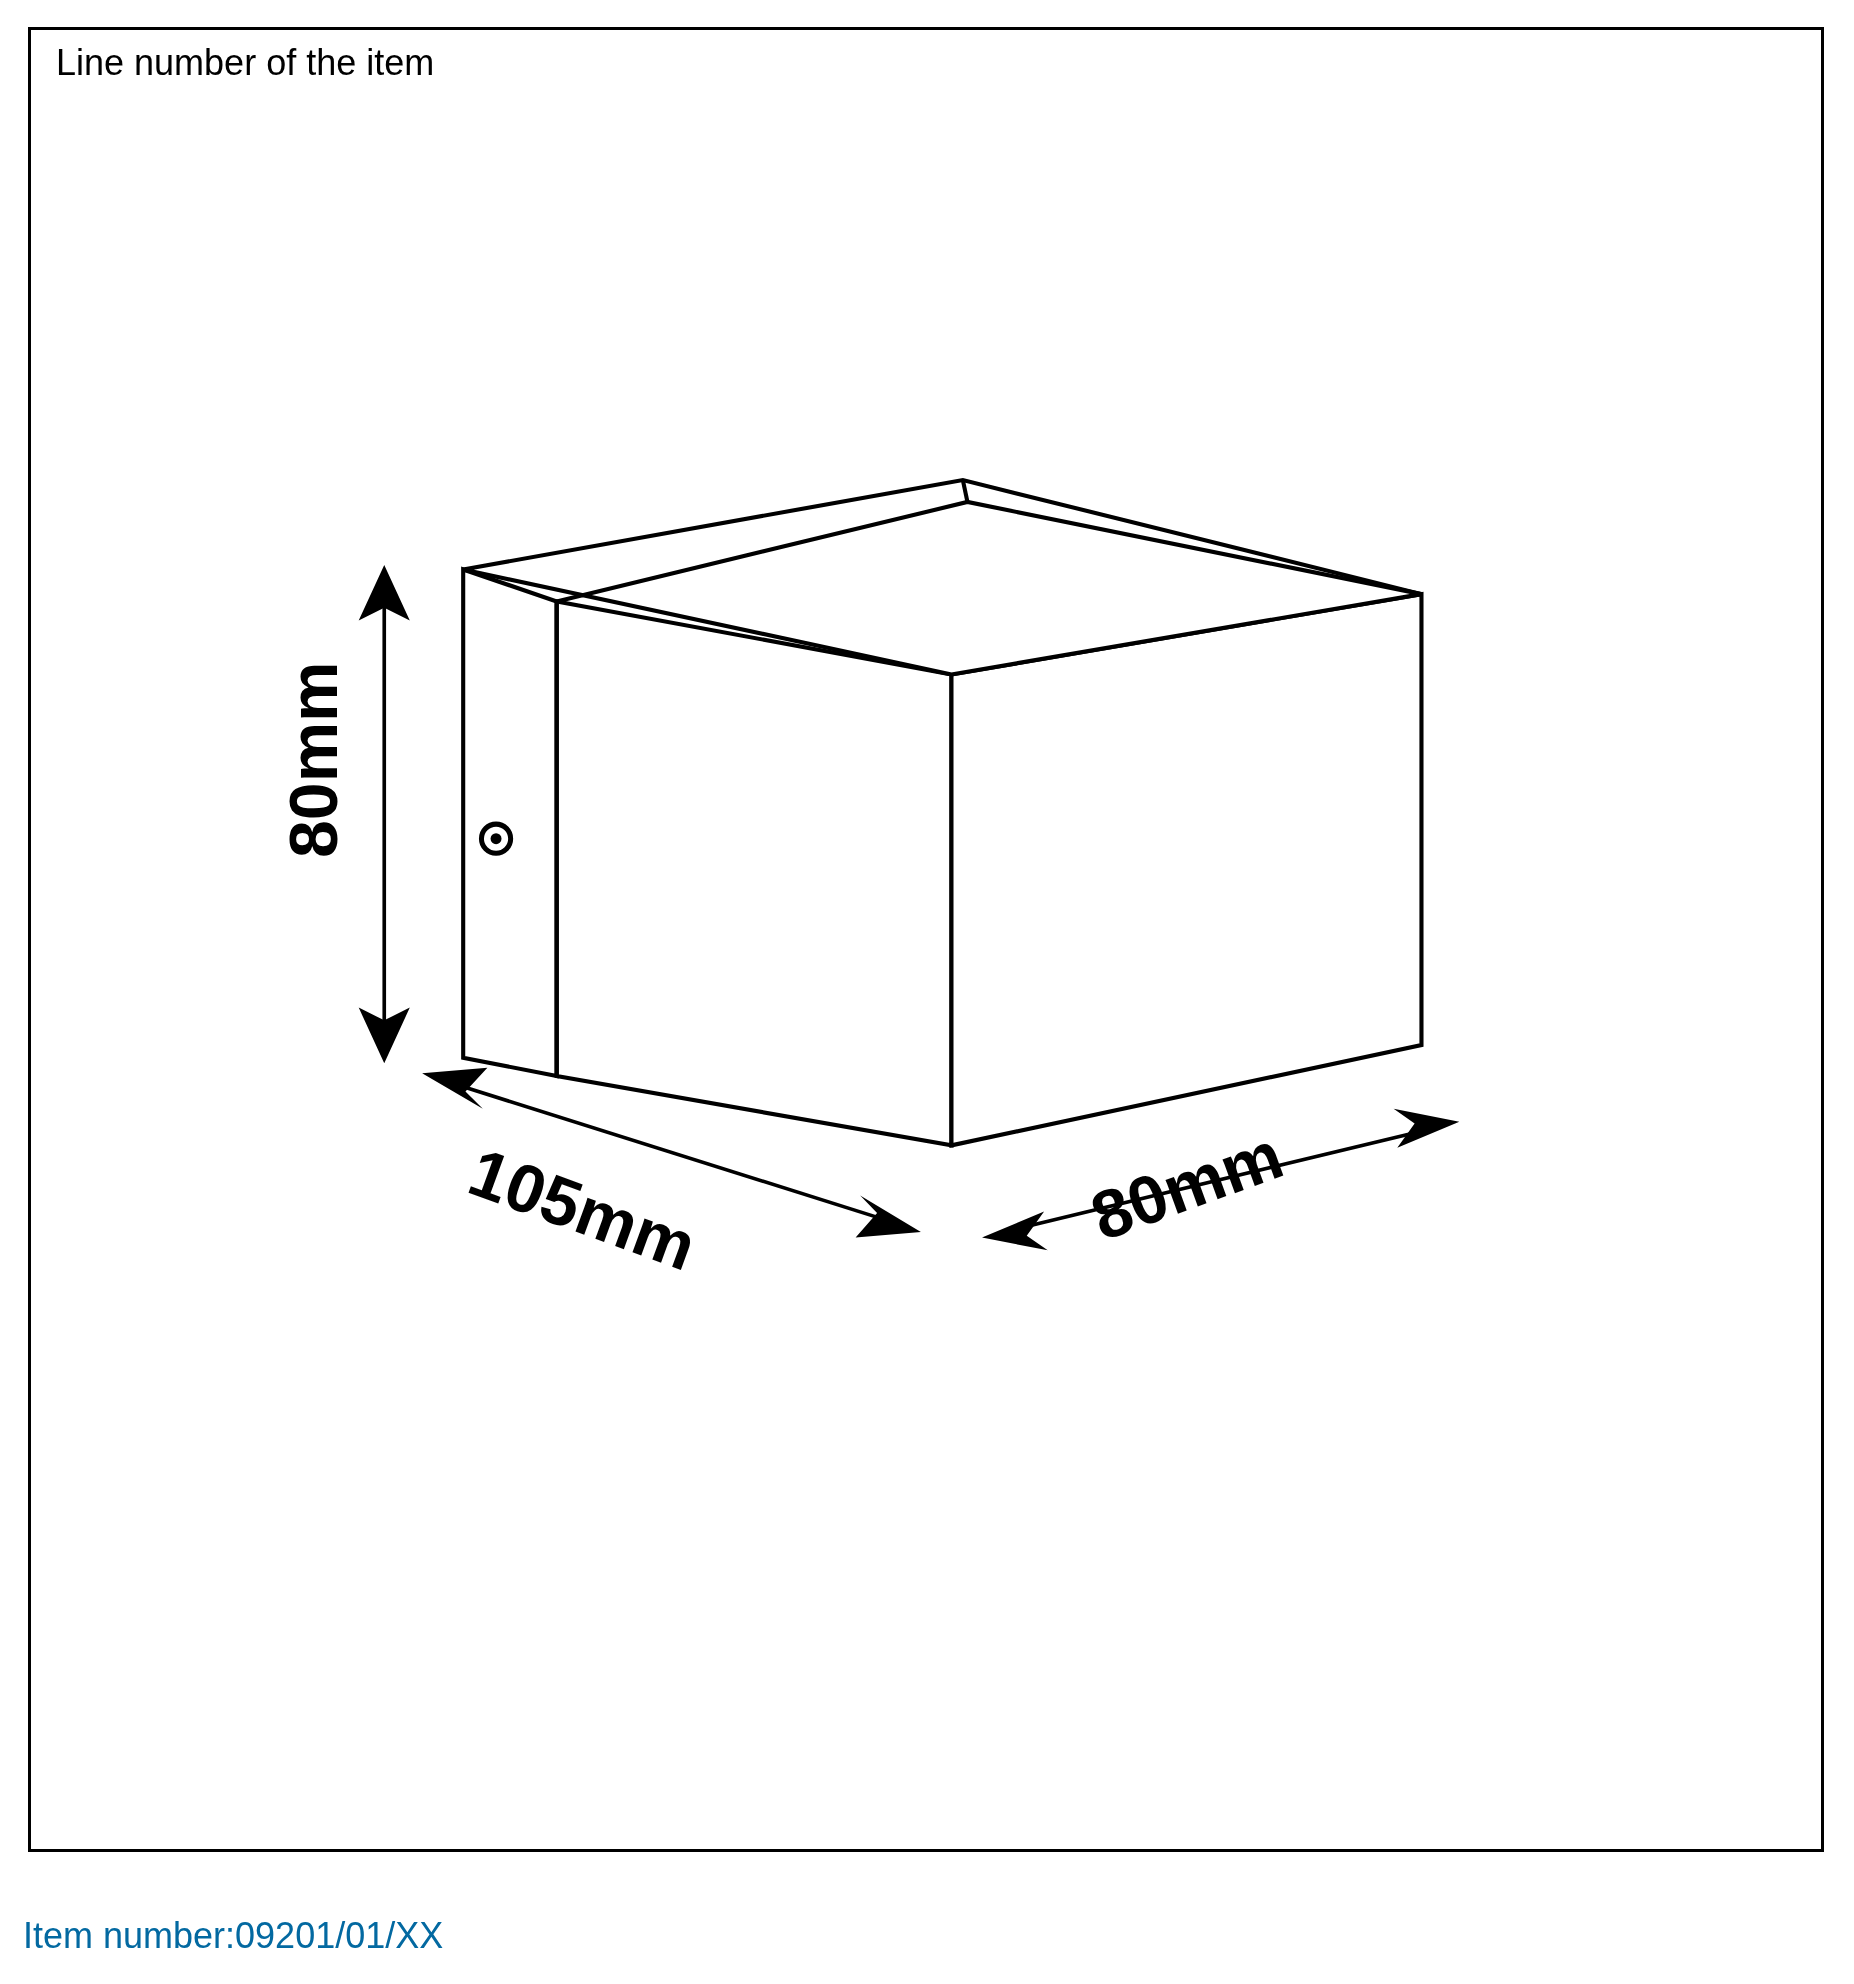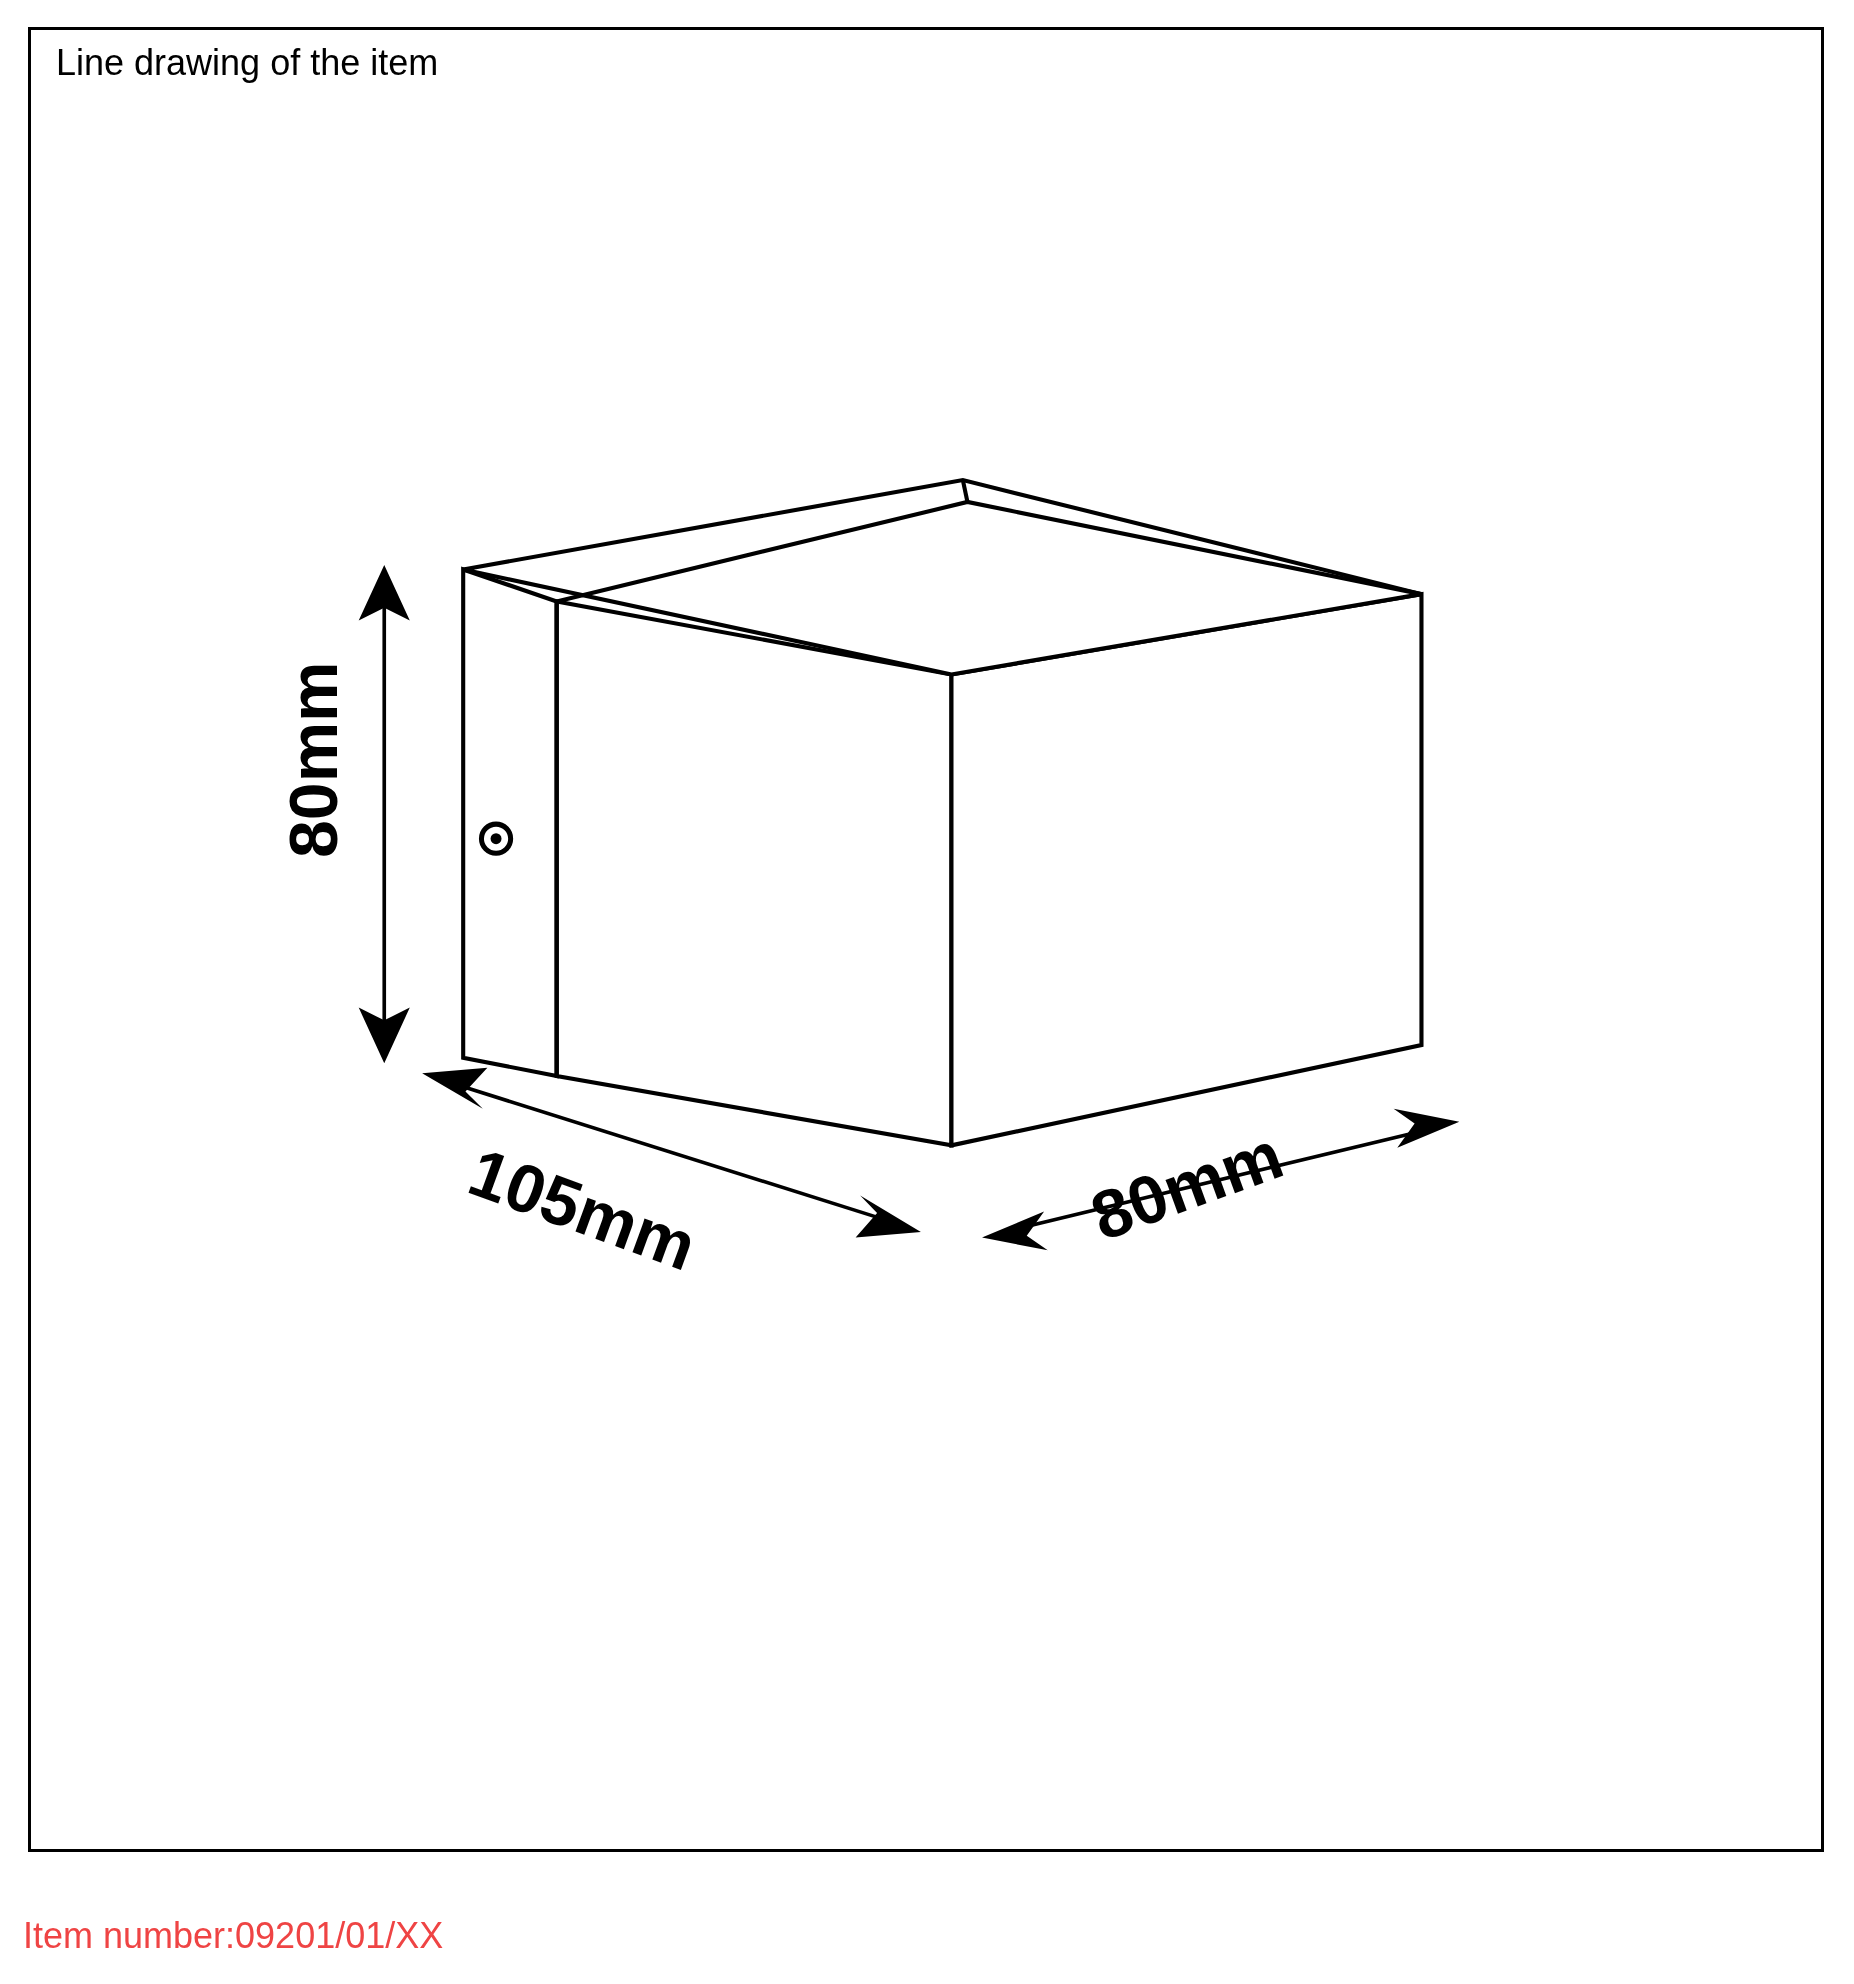--- a/index.html
+++ b/index.html
@@ -45,21 +45,21 @@
     top: 0;
     width: 1855px;
     height: 1985px;
   }
   .footer-caption {
     position: absolute;
     left: 23px;
     top: 1916px;
     font-size: 36px;
     line-height: 1.1;
-    color: #ef4444;
+    color: #0369a1;
     white-space: nowrap;
   }
   .dim-label {
     position: absolute;
     font-weight: bold;
     color: #000000;
     white-space: nowrap;
     font-size: 68px;
   }
   .dim-height {
@@ -81,21 +81,21 @@
     transform-origin: left top;
   }
 </style>
 </head>
 <body>
 
 <div class="page">
 
   <div class="drawing-frame"></div>
 
-  <div class="frame-title">Line drawing of the item</div>
+  <div class="frame-title">Line number of the item</div>
 
   <svg class="svg-layer" viewBox="0 0 4065 4350">
     <g fill="none" stroke="#000000" stroke-width="9" stroke-linejoin="miter" stroke-linecap="butt">
 
       <g>
         <path d="M 1015,1248 L 1015,2318 L 1220,2358 L 1220,1318 Z" fill="#ffffff"></path>
       </g>
 
       <g>
         <path d="M 1220,1318 L 1220,2358 L 2085,2510 L 2085,1478 Z" fill="#ffffff"></path>

